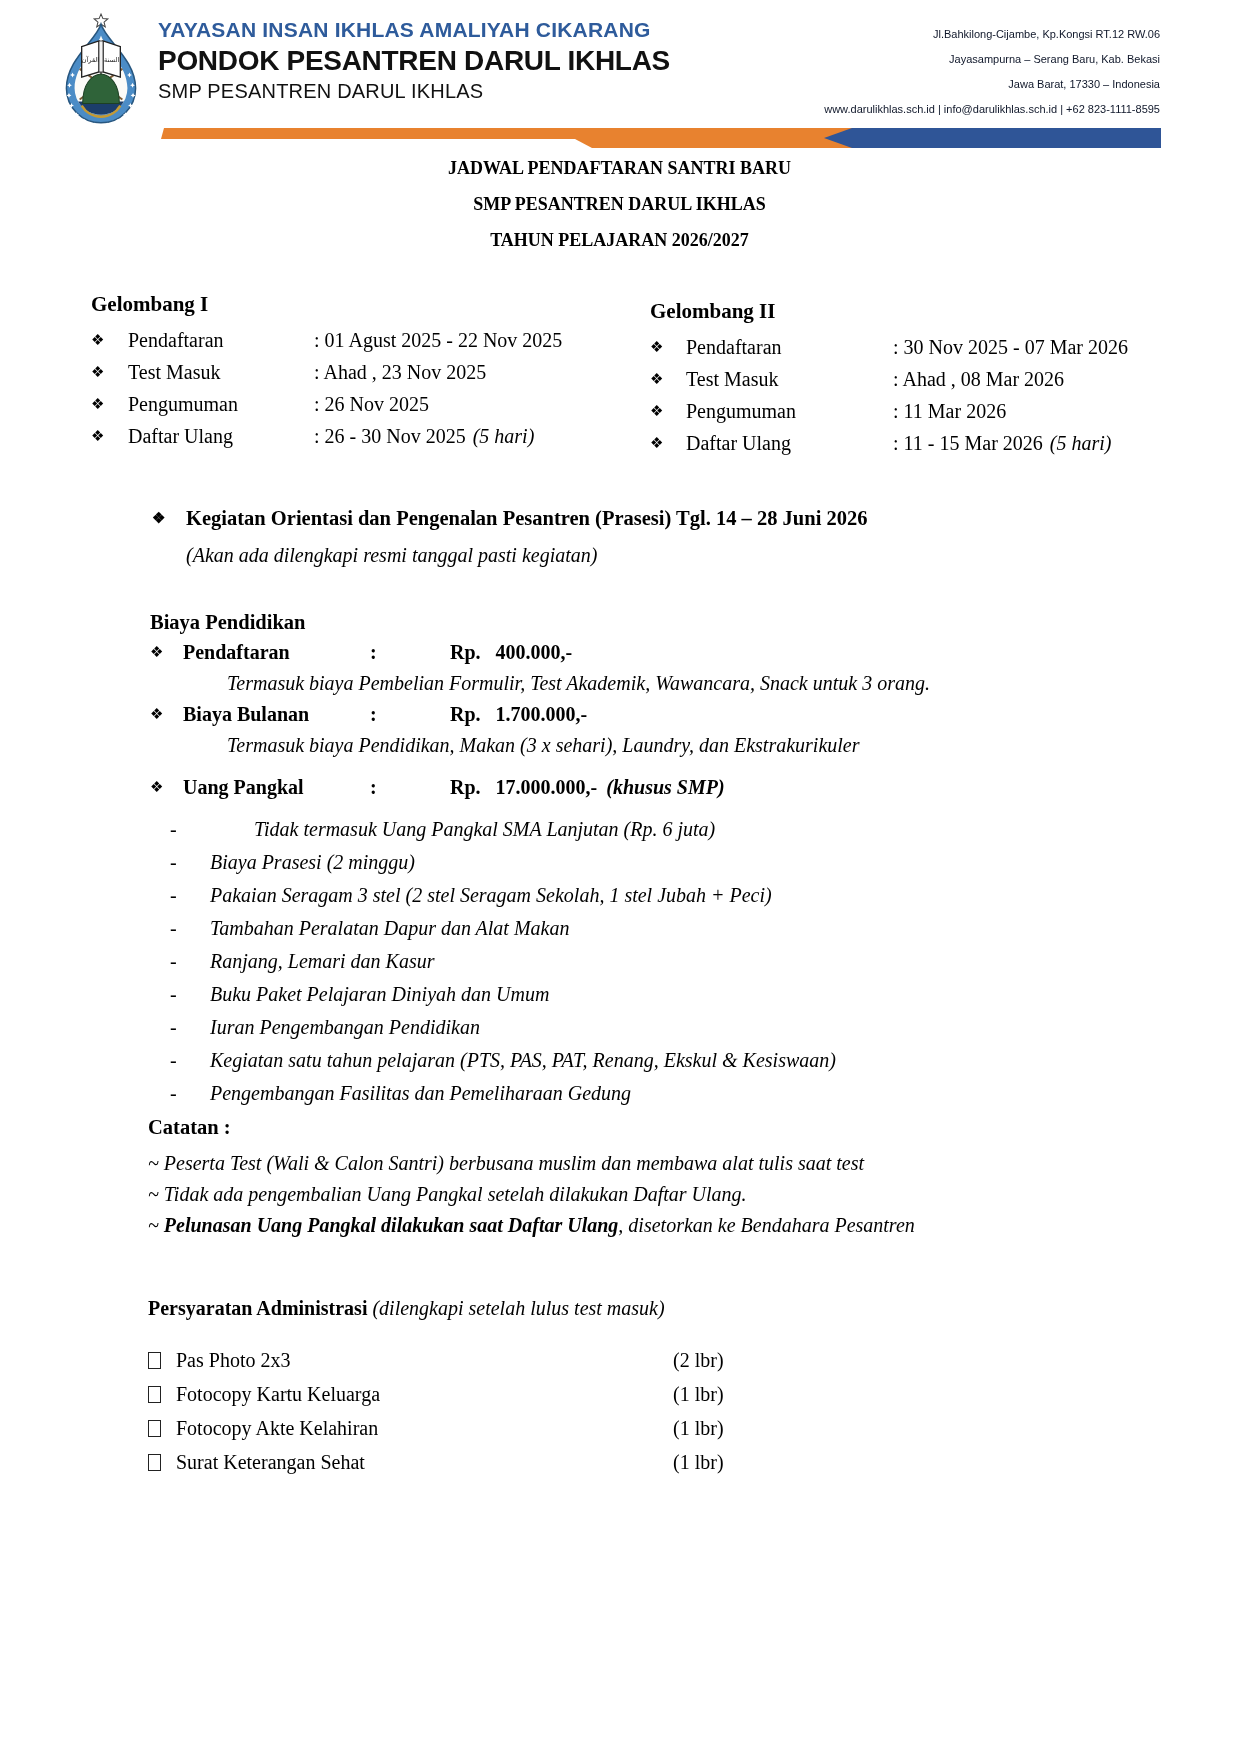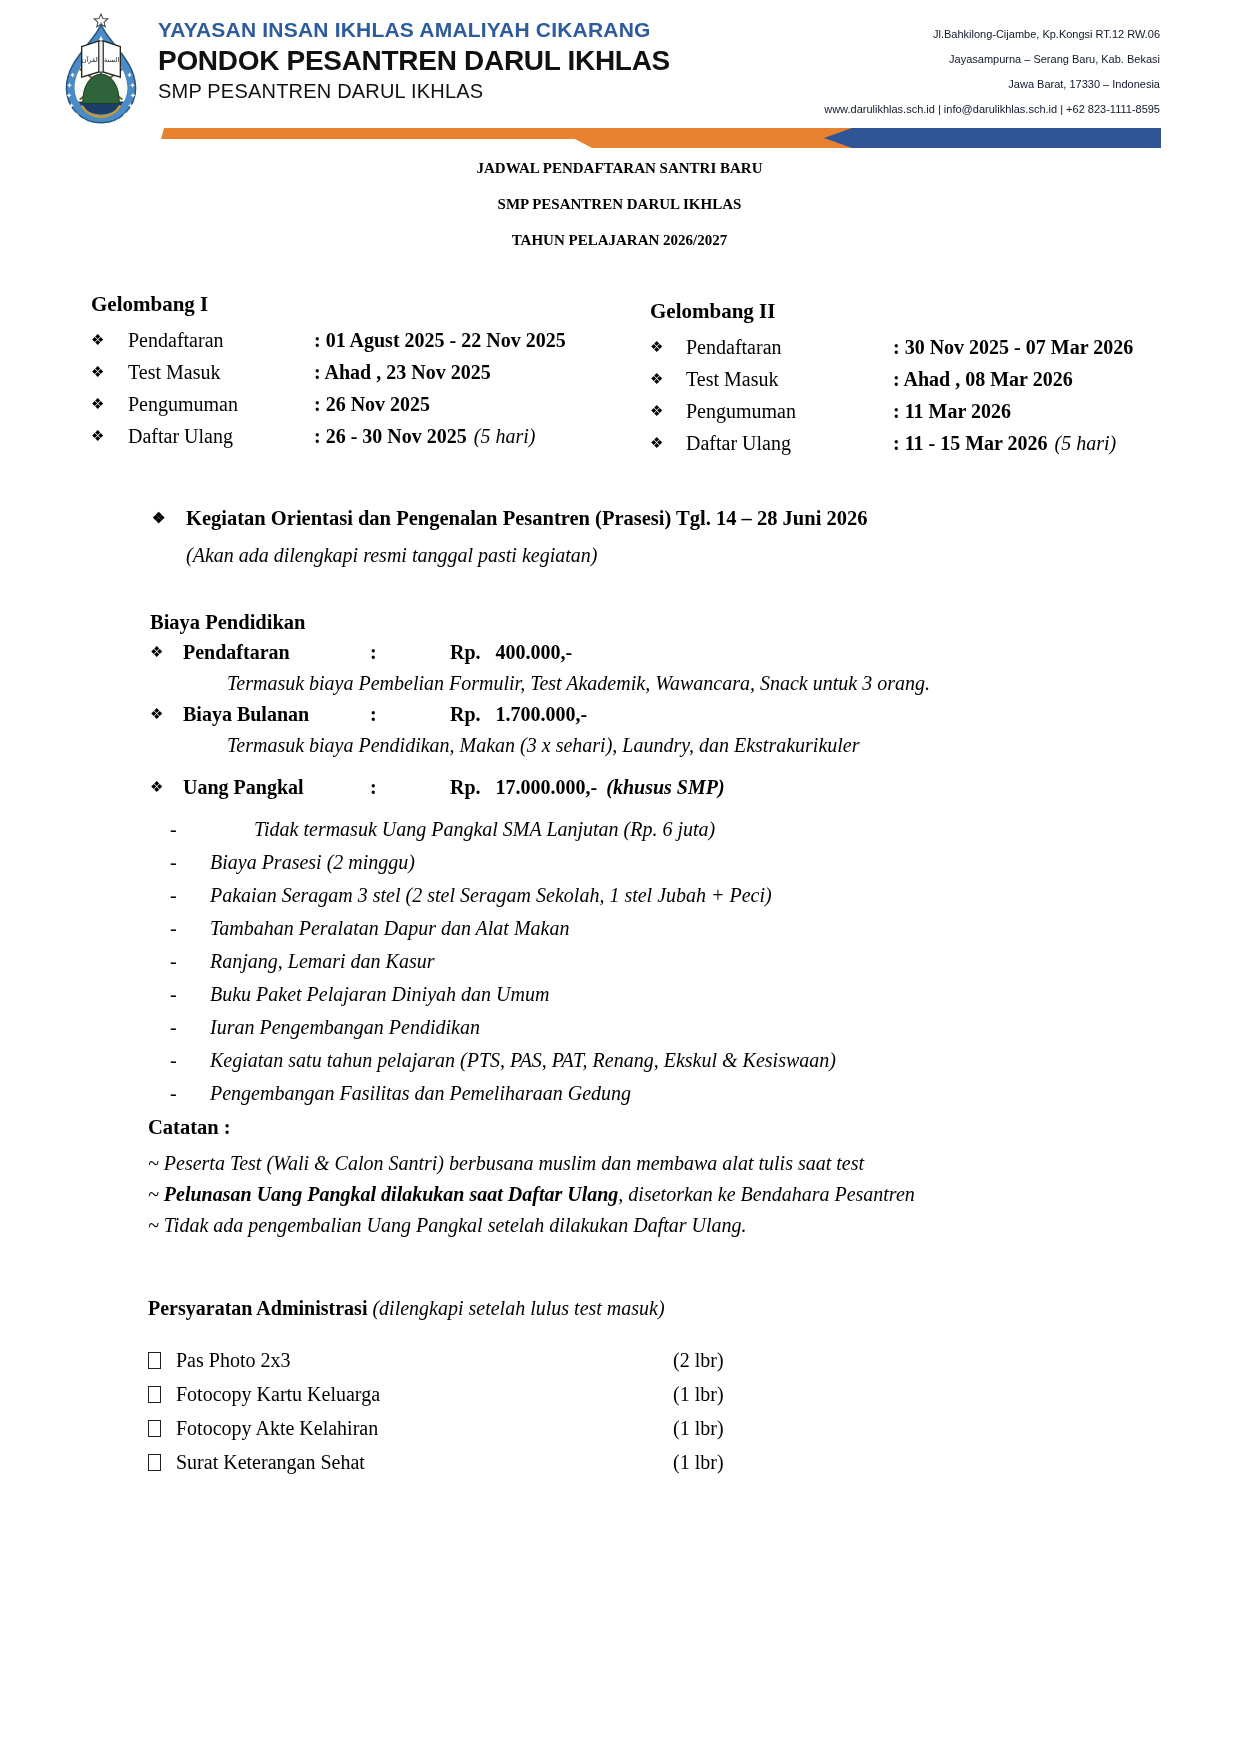--- a/index.html
+++ b/index.html
@@ -10,32 +10,32 @@
   .org{position:absolute;left:158px;top:16px;font-family:"Liberation Sans","DejaVu Sans",sans-serif;}
   .org1{font-size:21px;font-weight:700;line-height:27px;letter-spacing:0.2px;}
   .org2{font-size:28px;font-weight:700;line-height:35px;letter-spacing:-0.3px;color:#111;}
   .org3{font-size:20px;line-height:27px;letter-spacing:0.2px;color:#111;}
   .addr{position:absolute;right:81px;top:22px;text-align:right;
         font-family:"Liberation Sans","DejaVu Sans",sans-serif;
         font-size:11px;line-height:25px;color:#0f172a;}
   .ribbon{position:absolute;left:0;top:0;width:1241px;height:160px;}
   
   main{position:absolute;left:0;top:0;width:1241px;padding:150px 80px 0 78px;box-sizing:border-box;}
-  .title{text-align:center;font-weight:700;font-size:15px;line-height:36px;}
+  .title{text-align:center;font-weight:700;font-size:18px;line-height:36px;}
   
   .gel{display:flex;margin-top:32px;margin-left:13px;font-size:20px;justify-content:space-between;}
   .gel-col1{width:559px;flex:none;}
   .gel-col2{flex:1;padding-top:7px;}
   .gel-heading{font-weight:700;font-size:21px;line-height:28px;margin-bottom:6px;}
   .gel-row{display:flex;line-height:32px;}
   .gel-bullet{width:37px;flex:none;font-size:15px;}
   .gel-col2 .gel-bullet{width:36px;}
   .gel-label{width:186px;flex:none;}
   .gel-col2 .gel-label{width:207px;}
-  .gel-val{white-space:pre;font-weight:bold;}
+  .gel-val{white-space:pre;}
   .gel-note{font-style:italic;margin-left:7px;}
   
   .ori{margin-top:45px;margin-left:74px;}
   .ori-row{display:flex;font-weight:700;font-size:20.5px;line-height:28px;}
   .ori-bullet{width:34px;flex:none;font-size:15px;}
   .ori-note{font-style:italic;font-size:20px;margin-left:34px;margin-top:9px;line-height:28px;}
   
   .biaya{margin-top:38px;margin-left:72px;font-size:20px;}
   .biaya-heading{font-weight:700;font-size:20.5px;line-height:30px;}
   .b-row{display:flex;font-weight:700;line-height:31px;}
@@ -272,22 +272,22 @@
         <div class="dash-row">
           <span class="d-marker">-</span>
           <span class="d-text">Pengembangan Fasilitas dan Pemeliharaan Gedung</span>
         </div>
       </div>
     </section>
 
     <section class="catatan">
       <div class="cat-heading">Catatan :</div>
       <div class="cat-line">~ Peserta Test (Wali &amp; Calon Santri) berbusana muslim dan membawa alat tulis saat test</div>
+      <div class="cat-line">~ Tidak ada pengembalian Uang Pangkal setelah dilakukan Daftar Ulang.</div>
       <div class="cat-line"><span>~ </span><span class="cat-bold">Pelunasan Uang Pangkal dilakukan saat Daftar Ulang</span><span>, disetorkan ke Bendahara Pesantren</span></div>
-      <div class="cat-line">~ Tidak ada pengembalian Uang Pangkal setelah dilakukan Daftar Ulang.</div>
     </section>
 
     <section class="pers">
       <div class="pers-heading"><span class="ph-bold">Persyaratan Administrasi</span> <span class="ph-note">(dilengkapi setelah lulus test masuk)</span></div>
 
       <div class="p-row">
         <span class="p-chk"></span>
         <span class="p-label">Pas Photo 2x3</span>
         <span class="p-qty">(2 lbr)</span>
       </div>

